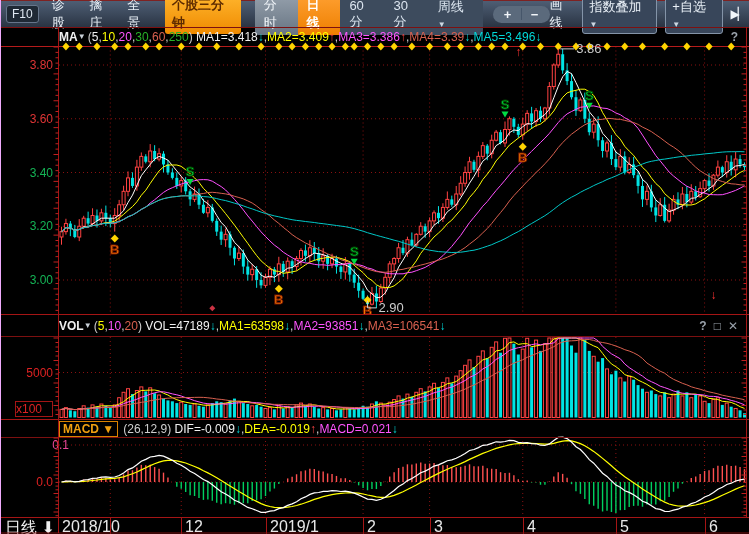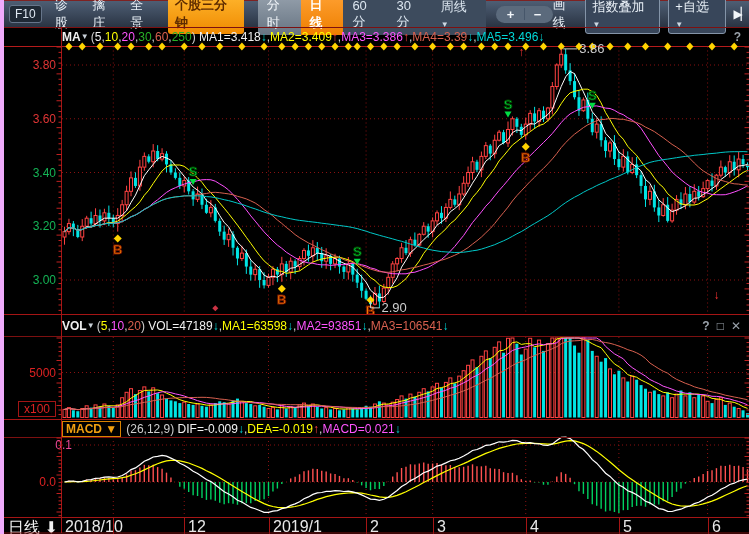--- a/index.html
+++ b/index.html
@@ -1,19 +1,19 @@
 <!DOCTYPE html>
 <html><head>
 <meta charset="utf-8">
 <style>
   html,body{margin:0;padding:0;background:#000;}
   body{width:749px;height:534px;position:relative;overflow:hidden;
        font-family:"Liberation Sans","DejaVu Sans",sans-serif;
        -webkit-font-smoothing:none;}
-  #window{position:absolute;inset:0;background:#000;border-left:4px solid #f0abfc;}
+  #window{position:absolute;inset:0;background:#000;border-left:1px solid #f0abfc;}
   
   .toolbar{position:absolute;left:0;top:0;width:749px;height:27px;box-sizing:border-box;
     background:linear-gradient(#4e5e74,#2a3443);display:flex;align-items:center;
     padding:0 5px;font-size:13px;color:#e9f0f7;border-top:1px solid #7e2222;}
   .tb-left{display:flex;align-items:center;gap:13px;}
   .btn-box{background:#1f2935;border:1px solid #66758a;border-radius:3px;
     padding:1px 5px;font-size:12px;color:#dfe8f2;}
   .tb-text{cursor:default;}
   .btn-orange{background:linear-gradient(#ffb australia62e,#f08200);background:linear-gradient(#ffb62e,#ef8a00);
     color:#5d2b00;font-weight:bold;border-radius:3px;padding:2px 7px;font-size:13px;}
@@ -34,21 +34,21 @@
   .collapse{color:#f2f6fa;font-size:12px;letter-spacing:-2px;}
   
   .ind-row{position:absolute;left:58px;width:685px;font-size:12px;color:#d8d8d8;
     white-space:nowrap;display:flex;align-items:center;z-index:5;}
   .ind-row .help-group{margin-left:auto;margin-right:6px;color:#9aa2ab;font-size:12px;
     font-weight:bold;display:flex;gap:7px;}
   .macd-box{border:1px solid #d98200;color:#f0a010;padding:0 3px;margin-right:5px;font-weight:bold;}
   .arrow{font-weight:bold;}
   
   .ax-label{position:absolute;width:52px;text-align:right;font-size:12px;z-index:4;}
-  .x100-box{position:absolute;left:14px;width:36px;text-align:center;font-size:12px;
+  .x100-box{position:absolute;left:14px;width:36px;font-size:12px;
     color:#d22;border:1px solid #a31515;z-index:4;}
   .date-row{position:absolute;left:0;top:517px;width:749px;height:17px;background:#000;z-index:6;}
   .date-row span{position:absolute;top:1px;font-size:16px;color:#e8e8e8;}
   .date-row .vsep{position:absolute;top:0;width:1px;height:17px;background:#a51515;}
   svg{position:absolute;left:0;display:block;z-index:2;}
   #frame-svg{z-index:8;pointer-events:none;}
 </style>
 </head>
 <body>
 

